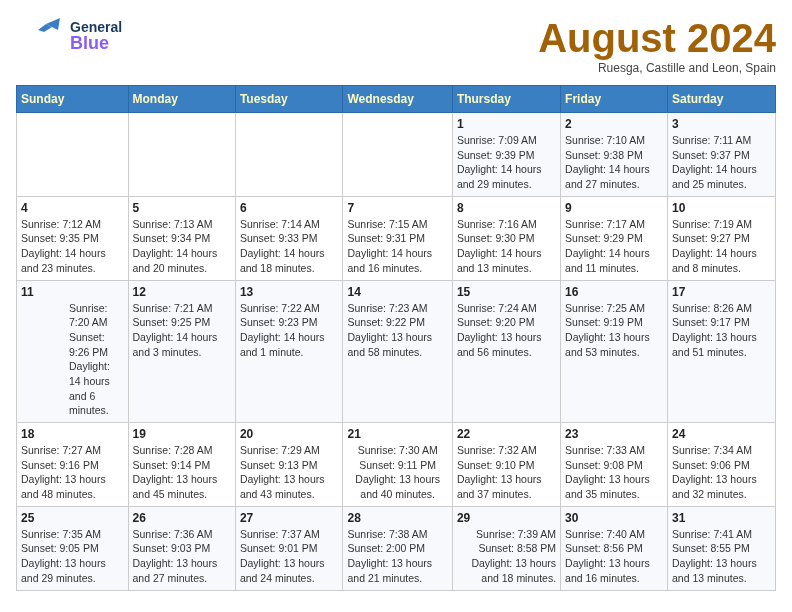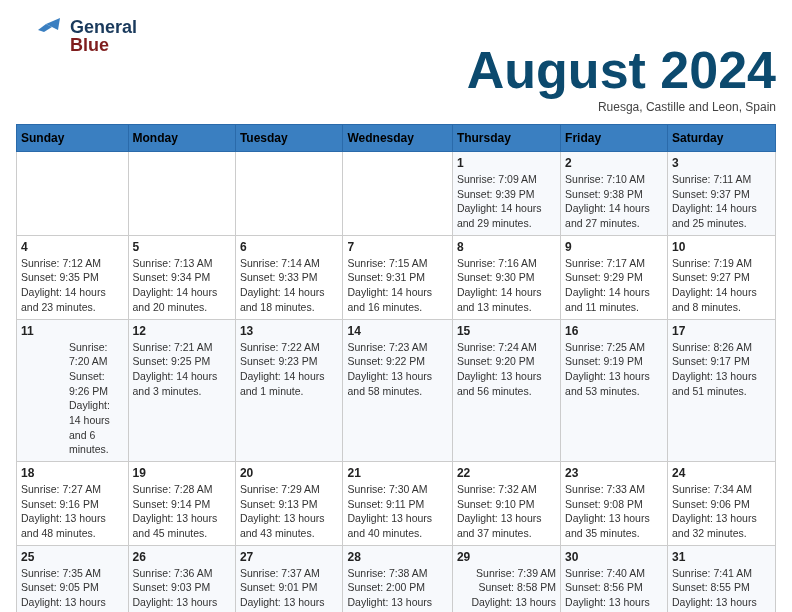--- a/index.html
+++ b/index.html
@@ -13,38 +13,37 @@
     .header-area {
       display: flex;
       justify-content: space-between;
       align-items: flex-start;
       margin-bottom: 10px;
     }
     .title-area {
       text-align: right;
     }
     .main-title {
-      font-size: 52px;
+      font-size: 40px;
       font-weight: bold;
-      color: #0c4a6e;
-      margin-top: 24px;
+      color: #a16207;
     }
     .subtitle {
       font-size: 12px;
       color: #444;
       font-weight: normal;
     }
     table {
       width: 100%;
       border-collapse: collapse;
       font-size: 11px;
     }
     thead tr th {
       background-color: #3a7fc1;
-      color: #000000;
+      color: #fef9c3;
       padding: 6px 4px;
       text-align: left;
       font-size: 12px;
       font-weight: bold;
       border: 1px solid #2a6aaa;
     }
     tbody tr td {
       border: 1px solid #ccc;
       vertical-align: top;
       padding: 4px 4px;
@@ -80,22 +79,22 @@
 <body>
 
 <div class="header-area">
   <div class="logo-wrapper">
       <div style="display: flex; align-items: center; gap: 4px;">
         <svg width="50" height="40" viewBox="0 0 50 40">
           <polygon points="30,8 44,2 42,14 36,11" fill="#3a7fc1"></polygon>
           <polygon points="30,8 22,14 28,16 36,11" fill="#3a7fc1"></polygon>
         </svg>
         <div style="line-height: 1.1;">
-          <div style="font-size: 18px; font-weight: bold; color: rgb(26, 58, 92); line-height: 1;">General</div>
-          <div style="font-size: 18px; font-weight: bold; color: #7f1d1d; line-height: 1;">Blue</div>
+          <div style="font-size: 14px; font-weight: bold; color: rgb(26, 58, 92); line-height: 1;">General</div>
+          <div style="font-size: 18px; font-weight: bold; color: #8b5cf6; line-height: 1;">Blue</div>
         </div>
       </div>
     </div>
   <div class="title-area">
     <div class="main-title">August 2024</div>
     <div class="subtitle">Ruesga, Castille and Leon, Spain</div>
   </div>
 </div>
 
 <table>
@@ -237,21 +236,21 @@
 Daylight: 13 hours and 45 minutes.</div>
         </td>
         <td>
           <span class="day-num">20</span>
           <div class="day-info" style="white-space: pre-line;">Sunrise: 7:29 AM
 Sunset: 9:13 PM
 Daylight: 13 hours and 43 minutes.</div>
         </td>
         <td>
           <span class="day-num">21</span>
-          <div class="day-info" style="white-space: pre-line;">Sunrise: 7:30 AM
+          <div class="day-info" style="white-space: pre-line; text-align: center;">Sunrise: 7:30 AM
 Sunset: 9:11 PM
 Daylight: 13 hours and 40 minutes.</div>
         </td>
         <td>
           <span class="day-num">22</span>
           <div class="day-info" style="white-space: pre-line;">Sunrise: 7:32 AM
 Sunset: 9:10 PM
 Daylight: 13 hours and 37 minutes.</div>
         </td>
         <td>

